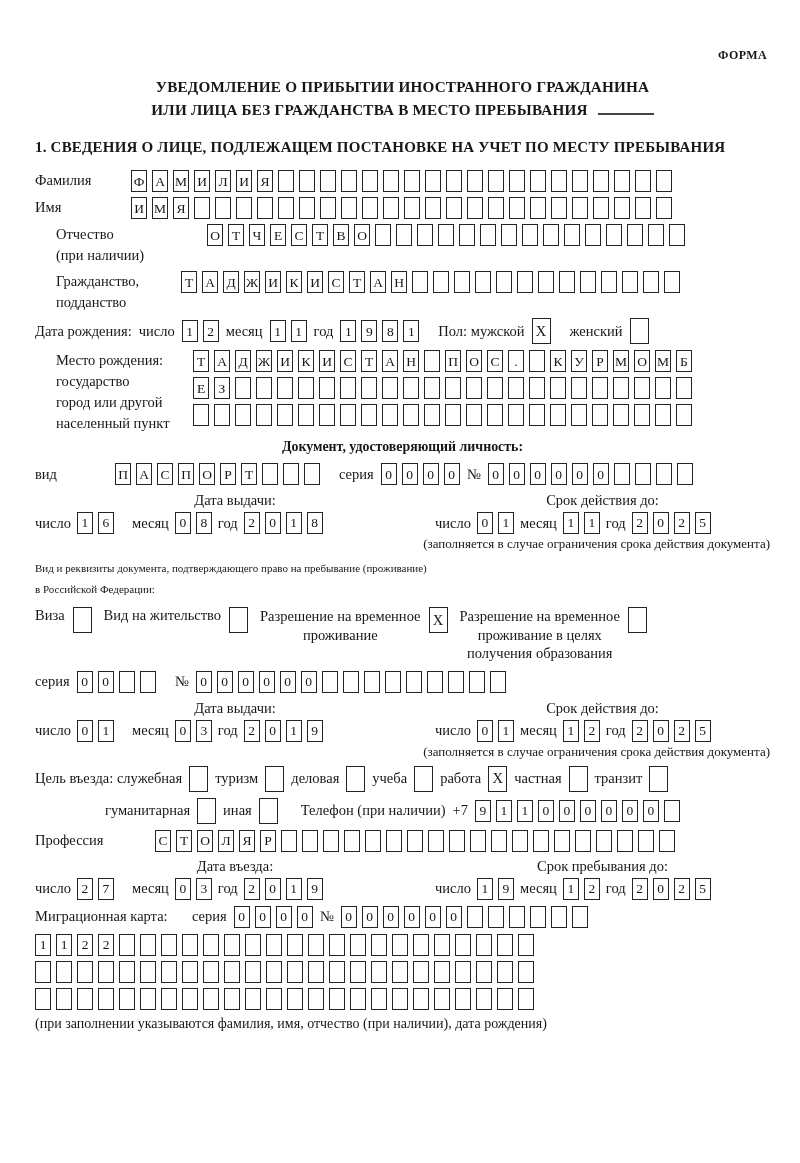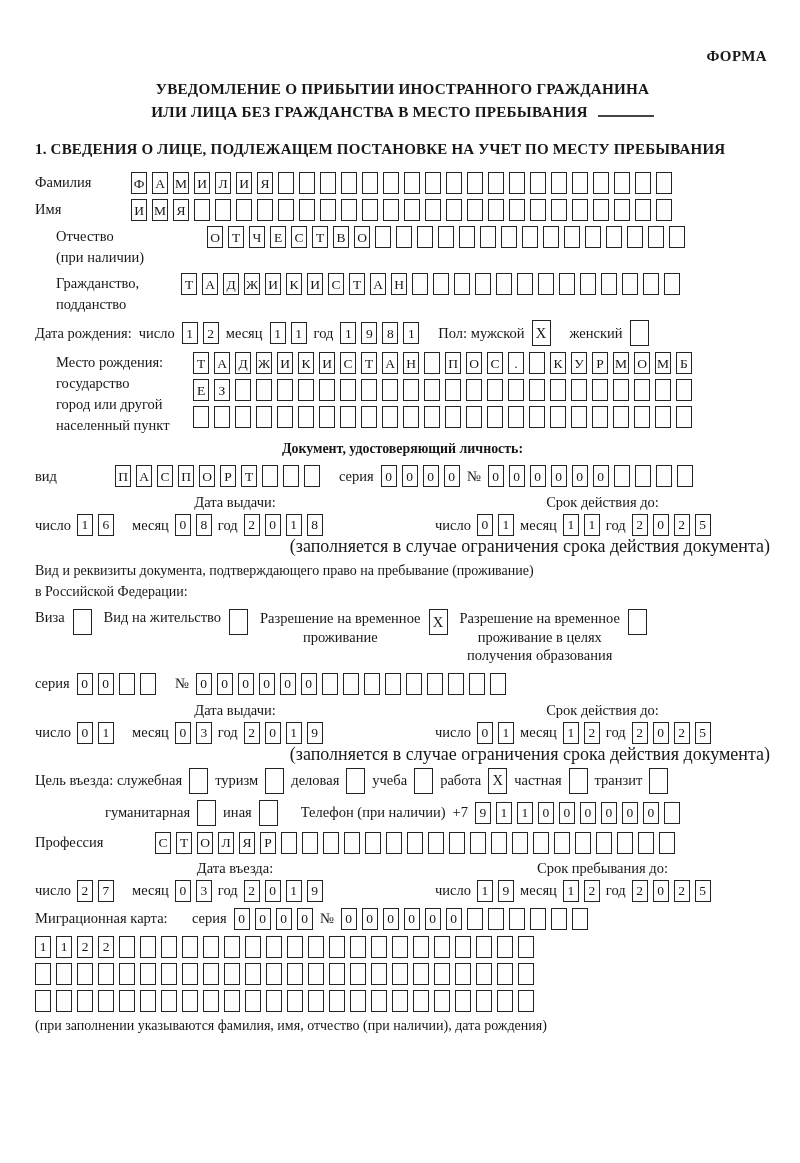--- a/index.html
+++ b/index.html
@@ -6,21 +6,21 @@
   html,body { background:#fff; }
   .page {
     width:800px; height:1163px; background:#fff; overflow:hidden;
     font-family:"Liberation Serif","DejaVu Serif",serif; color:#171717;
     padding:36px 30px 0 35px; position:relative;
   }
   
   .hdr { margin-left:552px; width:186px; font-size:13.2px; line-height:17px; }
   .hdr .amend { font-size:12.6px; line-height:16px; }
   .hdr .amend-first { margin-top:4px; }
-  .form-word { text-align:right; padding-right:3px; font-weight:bold; font-size:15px; margin-top:12px; letter-spacing:.4px; }
+  .form-word { text-align:right; padding-right:3px; font-weight:bold; font-size:12px; margin-top:12px; letter-spacing:.4px; }
   .title { text-align:center; font-weight:bold; font-size:15.2px; line-height:23px; margin-top:12px; letter-spacing:.2px; }
   .blank-line { display:inline-block; width:56px; border-bottom:2px solid #444; height:13px; margin-left:10px; }
   .sec1 { font-weight:bold; font-size:15px; margin-top:18px; letter-spacing:.2px; }
   .body-rows { margin-top:14px; }
   
   .frow { display:flex; align-items:flex-start; margin-bottom:5px; font-size:14.5px; line-height:21px; }
   .irow { display:flex; align-items:center; column-gap:7px; margin-bottom:6px; font-size:14.5px; line-height:21px; flex-wrap:nowrap; }
   .lbl { flex:0 0 auto; }
   .boxrow { display:flex; gap:5px; flex:0 0 auto; }
   .box {
@@ -40,24 +40,24 @@
   .bp-rows .boxrow { margin-bottom:5px; }
   
   .doc-head { text-align:center; font-weight:bold; font-size:13.9px; margin:2px 0 8px 0; }
   
   .datepair { display:flex; margin-top:2px; font-size:14.5px; }
   .dp { }
   .dp-l { width:400px; }
   .dp-r { flex:1; }
   .dp-title { text-align:center; line-height:19px; margin-bottom:2px; }
   .dp-row { display:flex; align-items:center; column-gap:6px; }
-  .dp-note { text-align:right; font-size:18px; line-height:16px; margin:2px 0 6px 0; }
+  .dp-note { text-align:right; font-size:13px; line-height:16px; margin:2px 0 6px 0; }
   .dp-end { margin-bottom:6px; }
   
-  .resid-text { font-size:14px; line-height:21px; }
+  .resid-text { font-size:11px; line-height:21px; }
   .permit-row { display:flex; align-items:flex-start; column-gap:12px; margin:7px 0 8px 0; font-size:14.5px; }
   .pgroup { display:flex; align-items:flex-start; column-gap:8px; }
   .plines { text-align:center; line-height:18.5px; }
   
   .purpose2 { padding-left:70px; }
   .ph-lbl { margin-left:16px; }
   
   .rep { display:flex; margin-top:4px; font-size:14.5px; }
   .rep-lbl div { line-height:21px; }
   .rep-rows .boxrow { margin-bottom:5px; }

